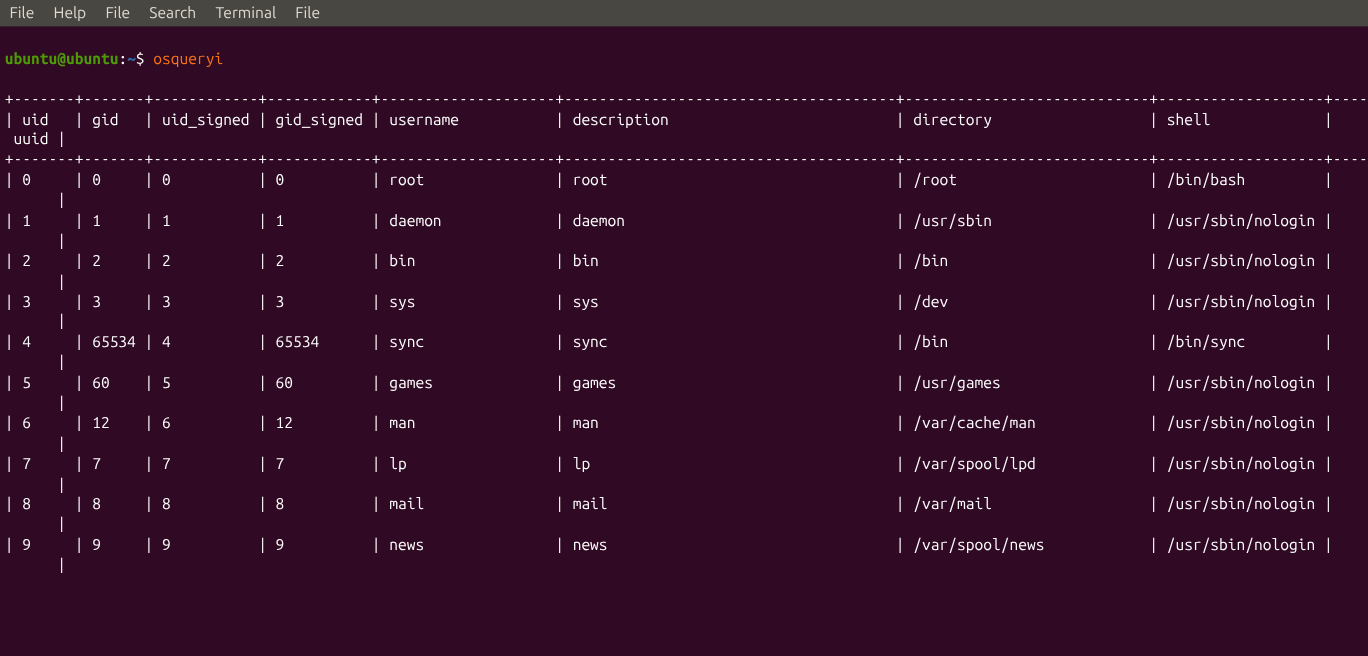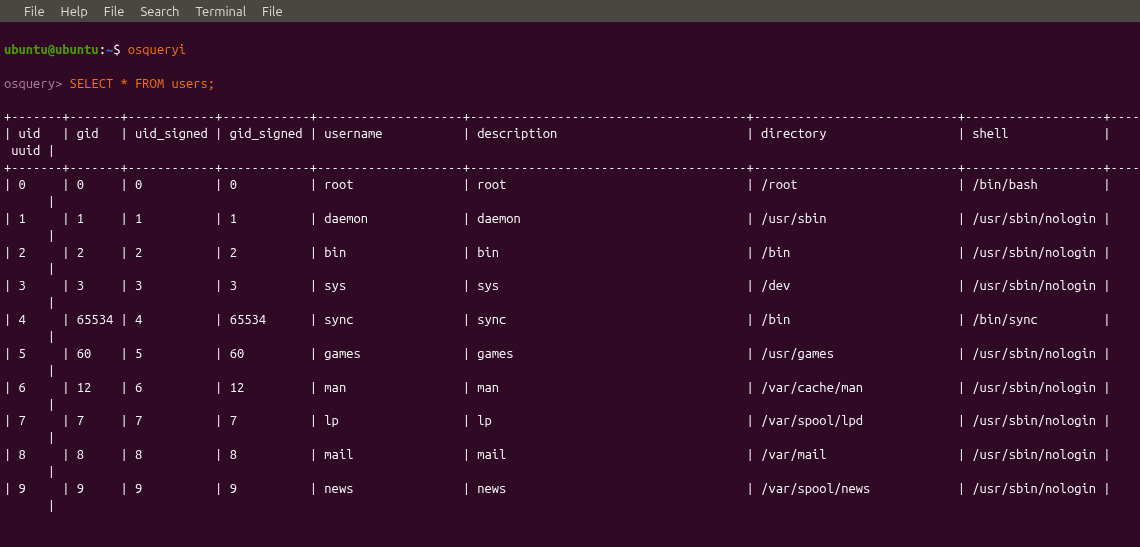--- a/index.html
+++ b/index.html
@@ -15,21 +15,21 @@
       width: 1140px;
       height: 547px;
       overflow: hidden;
       line-height: 1.3;
     }
     .menubar {
       background: #494741;
       height: 22px;
       display: flex;
       align-items: center;
-      padding: 0 16px;
+      padding: 0 0;
       font-family: 'Ubuntu', 'DejaVu Sans', sans-serif;
       font-size: 13px;
       color: #dfdbd2;
     }
     .menubar-item {
       padding: 0 8px;
       cursor: pointer;
     }
     .terminal {
       padding: 2px 4px;
@@ -71,15 +71,14 @@
   <span class="menubar-item">File</span>
   <span class="menubar-item">Help</span>
   <span class="menubar-item">File</span>
   <span class="menubar-item">Search</span>
   <span class="menubar-item">Terminal</span>
   <span class="menubar-item">File</span>
 </div>
 
 <div class="terminal">
 <span class="line"><span class="prompt-user">ubuntu</span><span class="prompt-user">@</span><span class="prompt-host">ubuntu</span><span class="prompt-ds">:</span><span class="prompt-path">~</span><span class="prompt-ds">$</span><span class="cmd"> </span><span class="cmd">osqueryi</span></span>
-<span class="line"><span class="osquery-prompt">osquery&gt;</span><span class="cmd"> SELECT * FROM users;</span></span>
 <div id="table-out"><span class="line">+-------+-------+------------+------------+--------------------+--------------------------------------+----------------------------+-------------------+------+</span><span class="line">| uid   | gid   | uid_signed | gid_signed | username           | description                          | directory                  | shell             |</span><span class="line"> uuid |</span><span class="line">+-------+-------+------------+------------+--------------------+--------------------------------------+----------------------------+-------------------+------+</span><span class="line">| 0     | 0     | 0          | 0          | root               | root                                 | /root                      | /bin/bash         |</span><span class="line">      |</span><span class="line">| 1     | 1     | 1          | 1          | daemon             | daemon                               | /usr/sbin                  | /usr/sbin/nologin |</span><span class="line">      |</span><span class="line">| 2     | 2     | 2          | 2          | bin                | bin                                  | /bin                       | /usr/sbin/nologin |</span><span class="line">      |</span><span class="line">| 3     | 3     | 3          | 3          | sys                | sys                                  | /dev                       | /usr/sbin/nologin |</span><span class="line">      |</span><span class="line">| 4     | 65534 | 4          | 65534      | sync               | sync                                 | /bin                       | /bin/sync         |</span><span class="line">      |</span><span class="line">| 5     | 60    | 5          | 60         | games              | games                                | /usr/games                 | /usr/sbin/nologin |</span><span class="line">      |</span><span class="line">| 6     | 12    | 6          | 12         | man                | man                                  | /var/cache/man             | /usr/sbin/nologin |</span><span class="line">      |</span><span class="line">| 7     | 7     | 7          | 7          | lp                 | lp                                   | /var/spool/lpd             | /usr/sbin/nologin |</span><span class="line">      |</span><span class="line">| 8     | 8     | 8          | 8          | mail               | mail                                 | /var/mail                  | /usr/sbin/nologin |</span><span class="line">      |</span><span class="line">| 9     | 9     | 9          | 9          | news               | news                                 | /var/spool/news            | /usr/sbin/nologin |</span><span class="line">      |</span></div>
 </div>
 
 </body></html>

